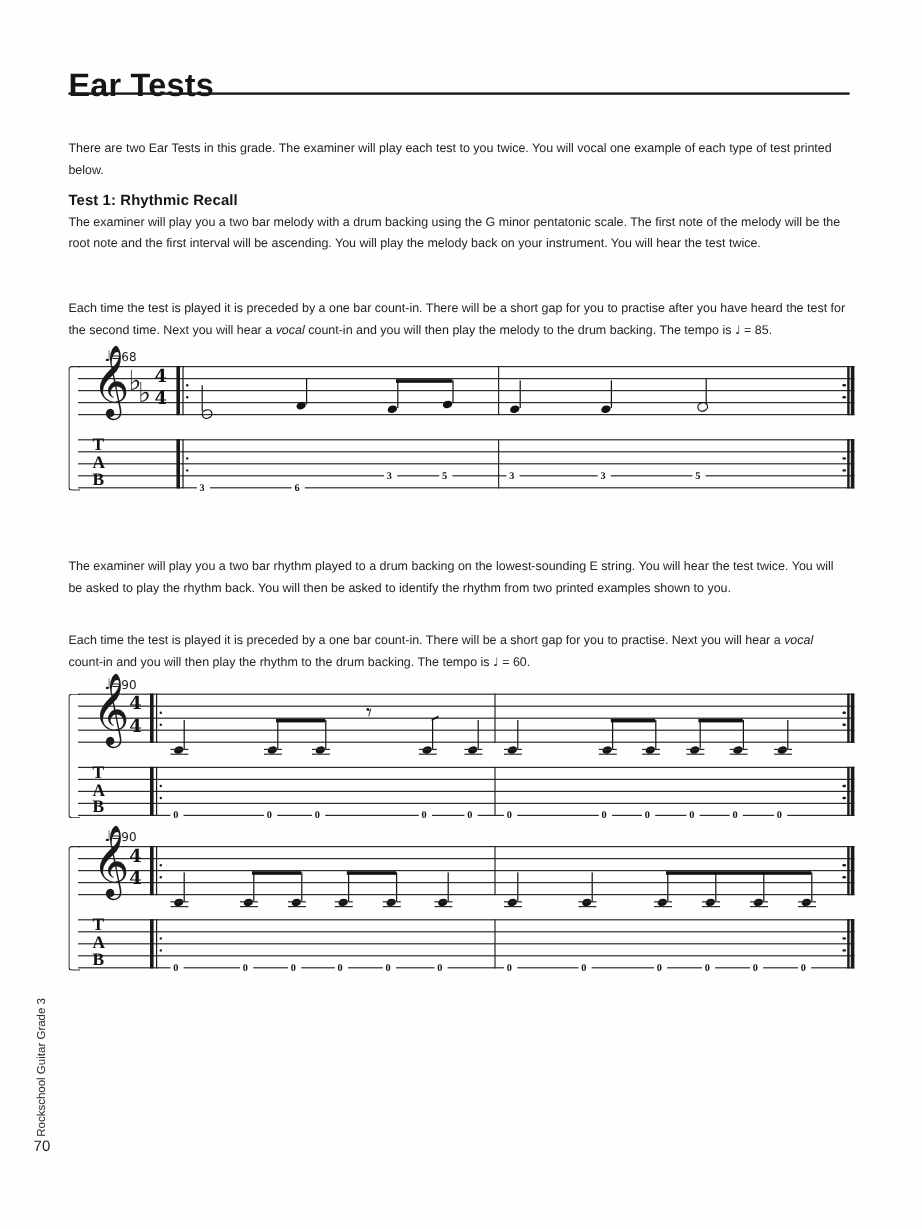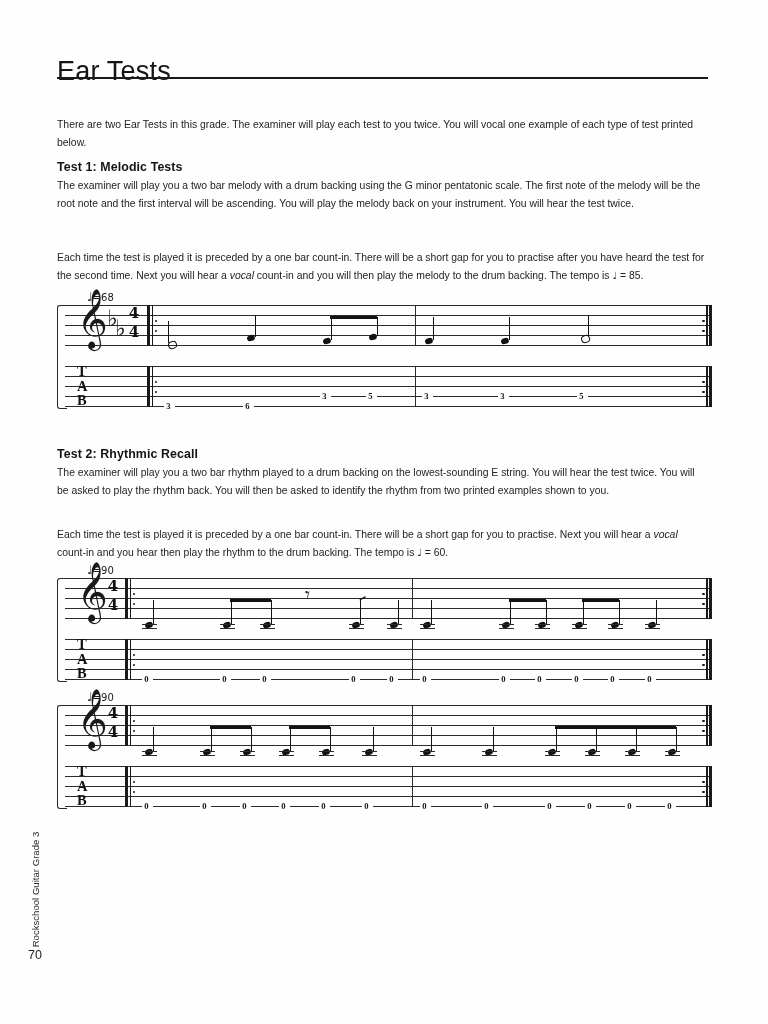--- a/index.html
+++ b/index.html
@@ -21,21 +21,21 @@
     inset: 0;
     background: #fefefe;
   }
 
   
   .page-title {
     position: absolute;
     left: 57px;
     top: 38px;
     font-size: 27px;
-    font-weight: 400;
+    font-weight: 700;
     letter-spacing: 0.2px;
     color: #151515;
   }
   .title-rule {
     position: absolute;
     left: 57px;
     top: 77px;
     width: 651px;
     height: 1.6px;
     background: #1a1a1a;
@@ -284,21 +284,21 @@
 </head>
 <body>
 
 <div class="page">
 
   <h1 class="page-title">Ear Tests</h1>
   <div class="title-rule"></div>
 
   <p class="para" style="top:106px;">There are two Ear Tests in this grade. The examiner will play each test to you twice. You will vocal one example of each type of test printed below.</p>
 
-  <h2 class="subhead" style="top:150px;">Test 1: Melodic Tests</h2>
+  <h2 class="subhead" style="top:150px;">Test 1: Rhythmic Recall</h2>
   <p class="para" style="top:167px;">The examiner will play you a two bar melody with a drum backing using the G minor pentatonic scale. The first note of the melody will be the root note and the first interval will be ascending. You will play the melody back on your instrument. You will hear the test twice.</p>
   <p class="para" style="top:239px;"><span>Each time the test is played it is preceded by a one bar count-in. There will be a short gap for you to practise after you have heard the test for the second time. Next you will hear a </span><span class="ital">vocal</span><span> count-in and you will then play the melody to the drum backing. The tempo is </span><span class="tempo-inline">♩</span> <span>= 85.</span></p>
 
   <div class="system" style="top:290px;">
     <div class="tempo-mark"><span class="note-gl">♩</span><span>=68</span></div>
 
     <div class="sys-inner">
       <div class="brace"></div>
 
       <div class="staff">
@@ -390,23 +390,22 @@
         <div class="repeat-end" style="right:0px;">
           <div class="thick"></div>
             <div class="thin"></div>
           <div class="rdot" style="right:7.5px; top:14.5px;"></div>
           <div class="rdot" style="right:7.5px; top:24.5px;"></div>
         </div>
       </div>
     </div>
   </div>
 
-  <h2 class="subhead" style="top:437px;">Test 2: Rhythmic Recall</h2>
   <p class="para" style="top:454px;">The examiner will play you a two bar rhythm played to a drum backing on the lowest-sounding E string. You will hear the test twice. You will be asked to play the rhythm back. You will then be asked to identify the rhythm from two printed examples shown to you.</p>
-  <p class="para" style="top:516px;"><span>Each time the test is played it is preceded by a one bar count-in. There will be a short gap for you to practise. Next you will hear a </span><span class="ital">vocal</span><span> count-in and you hear then play the rhythm to the drum backing. The tempo is </span><span class="tempo-inline">♩</span> <span>= 60.</span></p>
+  <p class="para" style="top:516px;"><span>Each time the test is played it is preceded by a one bar count-in. There will be a short gap for you to practise. Next you will hear a </span><span class="ital">vocal</span><span> count-in and you will then play the rhythm to the drum backing. The tempo is </span><span class="tempo-inline">♩</span> <span>= 60.</span></p>
 
   <div class="system" style="top:563px;">
     <div class="tempo-mark"><span class="note-gl">♩</span><span>=90</span></div>
 
     <div class="sys-inner">
       <div class="brace"></div>
 
       <div class="staff">
         <div class="sline s0"></div>
           <div class="sline s1"></div>

